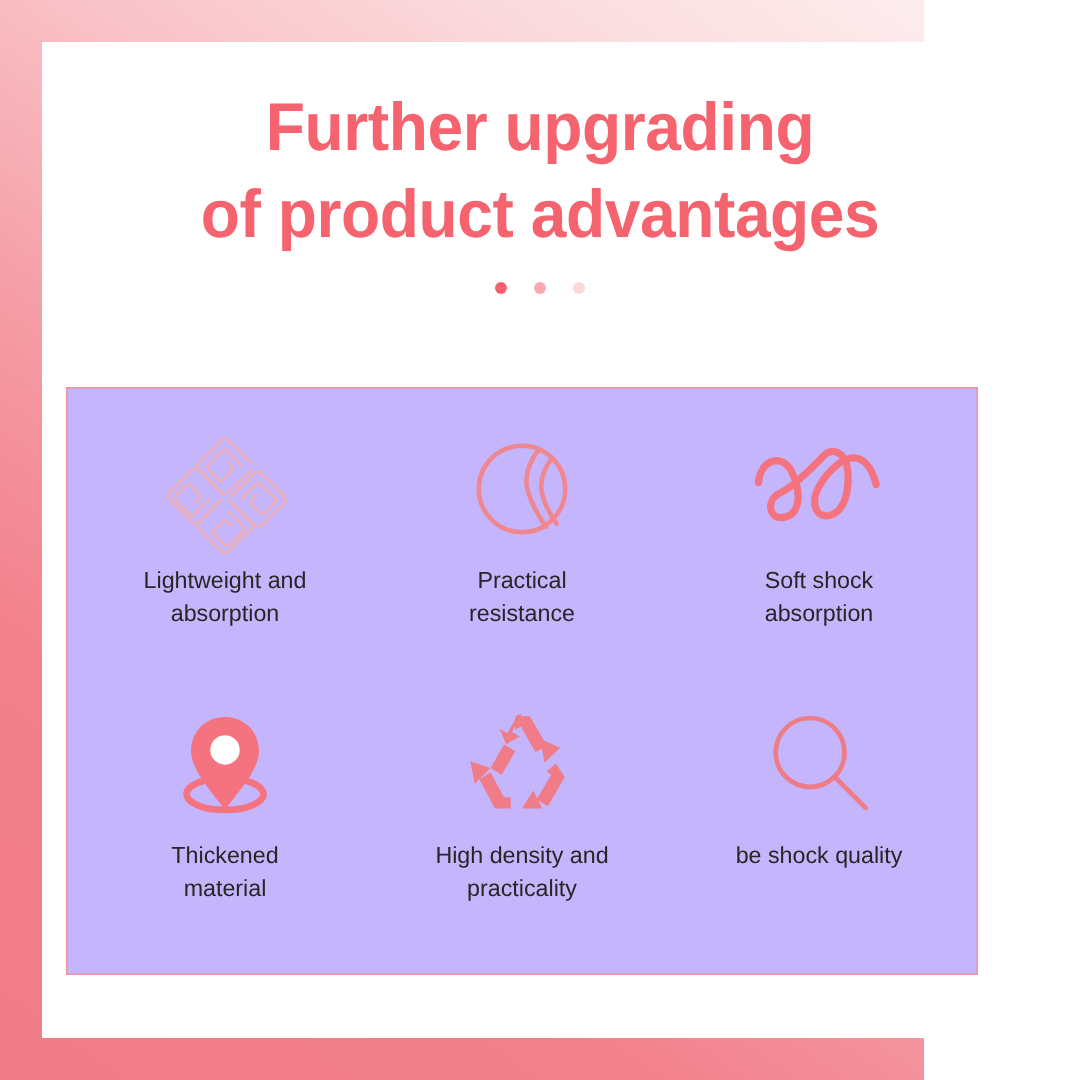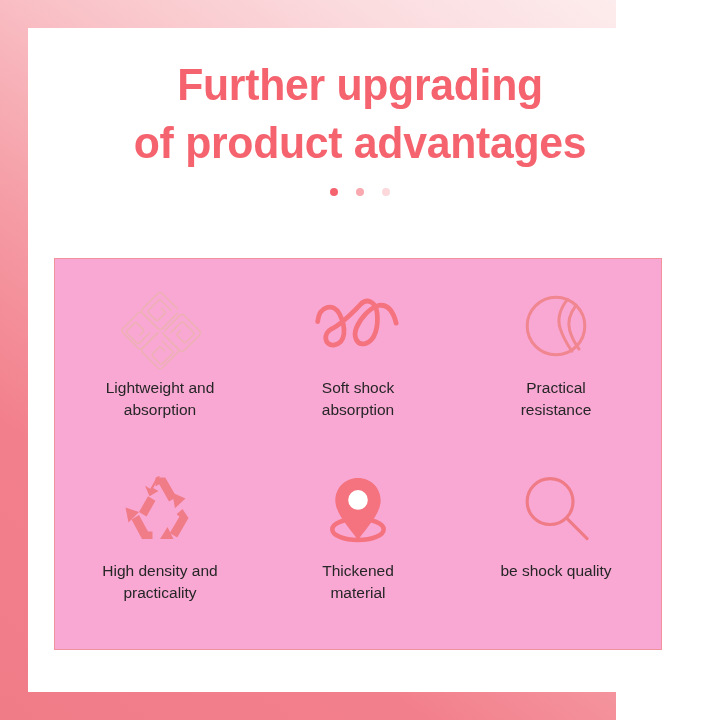--- a/index.html
+++ b/index.html
@@ -79,27 +79,27 @@
     height: 8px;
     border-radius: 50%;
     background: #f4636e;
   }
   .dot.d2 { opacity: 0.55; }
   .dot.d3 { opacity: 0.25; }
 
   
   #feature-frame {
     position: absolute;
-    left: 26px;          
+    left: 16px;          
     top: 230px;          
     width: 608px;
     height: 392px;
     box-sizing: border-box;
     border: 1px solid #f0929c;
-    background: #f9a8d4;
+    background: #c4b5fd;
   }
 
   .feature-grid {
     width: 100%;
     height: 100%;
     display: grid;
     grid-template-columns: repeat(3, 1fr);
     grid-template-rows: repeat(2, 1fr);
     box-sizing: border-box;
     padding: 14px 6px 10px 6px;
@@ -180,20 +180,34 @@
                   <path d="M4 0 H30 A4 4 0 0 1 34 4 V30 A4 4 0 0 1 30 34 H4 A4 4 0 0 1 0 30 V4"></path>
                   <path d="M11 7 H28 A2.5 2.5 0 0 1 30.5 9.5 V26 A2.5 2.5 0 0 1 28 28.5 H16
                            A2.5 2.5 0 0 1 13.5 26 V16 A2.5 2.5 0 0 1 16 13.5 H21"></path>
                 </g>
               </g>
             </svg>
           </span>
           <span class="feature-label">
             <span class="lbl-line">Lightweight and</span>
             <span class="lbl-line">absorption</span>
+          </span>
+        </div>
+
+        <div class="feature-cell">
+          <span class="icon-box">
+            <svg width="72" height="72" viewBox="0 0 100 100" fill="none" stroke="#f0868f" stroke-width="4.2" stroke-linecap="round">
+              <circle cx="50" cy="50" r="40"></circle>
+              <path d="M66 13 C54 28 52 42 56 54 C60 66 66 76 72 85"></path>
+              <path d="M78 21 C68 34 66 45 69 56 C72 67 77 75 82 82"></path>
+            </svg>
+          </span>
+          <span class="feature-label">
+            <span class="lbl-line">Practical</span>
+            <span class="lbl-line">resistance</span>
           </span>
         </div>
 
         <div class="feature-cell">
           <span class="icon-box">
             <svg width="88" height="66" viewBox="0 0 120 80" fill="none" stroke="#f4737e" stroke-width="6.5" stroke-linecap="round" stroke-linejoin="round">
               <path d="M5 34
                        C7 12 27 8 35 24
                        C44 42 44 64 27 66
                        C14 67 12 50 24 44
@@ -206,81 +220,67 @@
             </svg>
           </span>
           <span class="feature-label">
             <span class="lbl-line">Soft shock</span>
             <span class="lbl-line">absorption</span>
           </span>
         </div>
 
         <div class="feature-cell">
           <span class="icon-box">
-            <svg width="72" height="72" viewBox="0 0 100 100" fill="none" stroke="#f0868f" stroke-width="4.2" stroke-linecap="round">
-              <circle cx="50" cy="50" r="40"></circle>
-              <path d="M66 13 C54 28 52 42 56 54 C60 66 66 76 72 85"></path>
-              <path d="M78 21 C68 34 66 45 69 56 C72 67 77 75 82 82"></path>
-            </svg>
-          </span>
-          <span class="feature-label">
-            <span class="lbl-line">Practical</span>
-            <span class="lbl-line">resistance</span>
-          </span>
-        </div>
-
-        <div class="feature-cell">
-          <span class="icon-box">
-            <svg width="76" height="72" viewBox="0 0 100 96" fill="#f07c88">
-              <g>
-
-                <path d="M50 4 L41 20 L48 24 L36 31 L30 17 L37 21 L46 5 Z"></path>
-                <path d="M50 4 L59 20 L52 24 L64 31 L70 17 L63 21 L54 5 Z" opacity="0"></path>
-
-                <path d="M36 10 L24 31 L37 38 L25 45 L12 38 L20 34 L31 14 Z" opacity="0"></path>
-              </g>
-
-              <g>
-
-                <path d="M44 6 L57 6 L72 32 L62 38 L49 15 L44 18 Z"></path>
-                <path d="M66 26 L84 34 L70 47 Z"></path>
-
-                <path d="M84 52 L78 64 L49 64 L49 76 L38 70 L49 52 Z" opacity="0"></path>
-                <path d="M80 48 L88 60 L73 86 L63 80 L76 58 L72 55 Z"></path>
-                <path d="M68 88 L50 88 L60 72 Z"></path>
-
-                <path d="M40 88 L26 88 L12 62 L22 56 L34 78 L40 78 Z"></path>
-                <path d="M8 66 L4 46 L22 52 Z"></path>
-
-                <path d="M22 52 L34 31 L44 37 L32 58 Z"></path>
-              </g>
-            </svg>
-          </span>
-          <span class="feature-label">
-            <span class="lbl-line">High density and</span>
-            <span class="lbl-line">practicality</span>
-          </span>
-        </div>
-
-        <div class="feature-cell">
-          <span class="icon-box">
             <svg width="76" height="74" viewBox="0 0 100 98">
               <ellipse cx="50" cy="76" rx="34" ry="14" fill="none" stroke="#f4737e" stroke-width="6"></ellipse>
               <path d="M50 8 C33 8 20 21 20 38 C20 56 42 78 50 90 C58 78 80 56 80 38 C80 21 67 8 50 8 Z" fill="#f4737e"></path>
               <circle cx="50" cy="37" r="13" fill="#ffffff"></circle>
             </svg>
           </span>
           <span class="feature-label">
             <span class="lbl-line">Thickened</span>
             <span class="lbl-line">material</span>
           </span>
         </div>
 
         <div class="feature-cell">
           <span class="icon-box">
+            <svg width="76" height="72" viewBox="0 0 100 96" fill="#f07c88">
+              <g>
+
+                <path d="M50 4 L41 20 L48 24 L36 31 L30 17 L37 21 L46 5 Z"></path>
+                <path d="M50 4 L59 20 L52 24 L64 31 L70 17 L63 21 L54 5 Z" opacity="0"></path>
+
+                <path d="M36 10 L24 31 L37 38 L25 45 L12 38 L20 34 L31 14 Z" opacity="0"></path>
+              </g>
+
+              <g>
+
+                <path d="M44 6 L57 6 L72 32 L62 38 L49 15 L44 18 Z"></path>
+                <path d="M66 26 L84 34 L70 47 Z"></path>
+
+                <path d="M84 52 L78 64 L49 64 L49 76 L38 70 L49 52 Z" opacity="0"></path>
+                <path d="M80 48 L88 60 L73 86 L63 80 L76 58 L72 55 Z"></path>
+                <path d="M68 88 L50 88 L60 72 Z"></path>
+
+                <path d="M40 88 L26 88 L12 62 L22 56 L34 78 L40 78 Z"></path>
+                <path d="M8 66 L4 46 L22 52 Z"></path>
+
+                <path d="M22 52 L34 31 L44 37 L32 58 Z"></path>
+              </g>
+            </svg>
+          </span>
+          <span class="feature-label">
+            <span class="lbl-line">High density and</span>
+            <span class="lbl-line">practicality</span>
+          </span>
+        </div>
+
+        <div class="feature-cell">
+          <span class="icon-box">
             <svg width="74" height="74" viewBox="0 0 100 100" fill="none" stroke="#ef7b86" stroke-width="4.2" stroke-linecap="round">
               <circle cx="42" cy="40" r="31"></circle>
               <path d="M65 63 L92 90"></path>
             </svg>
           </span>
           <span class="feature-label">
             <span class="lbl-line">be shock quality</span>
 
           </span>
         </div>

